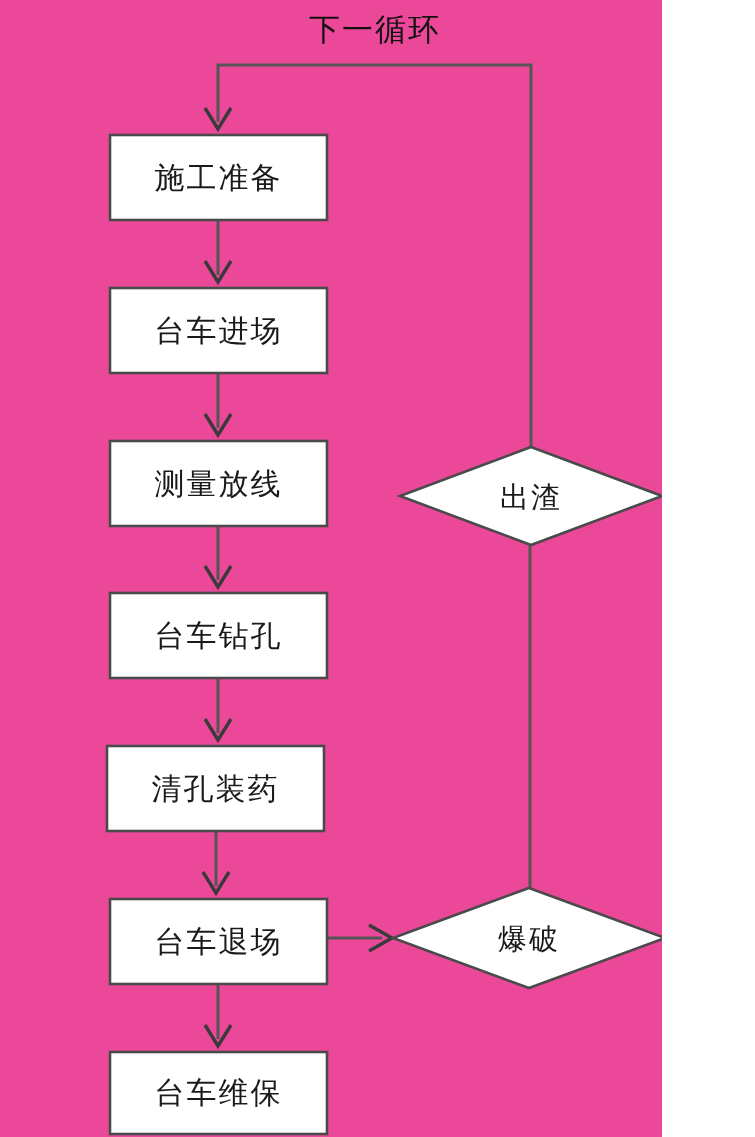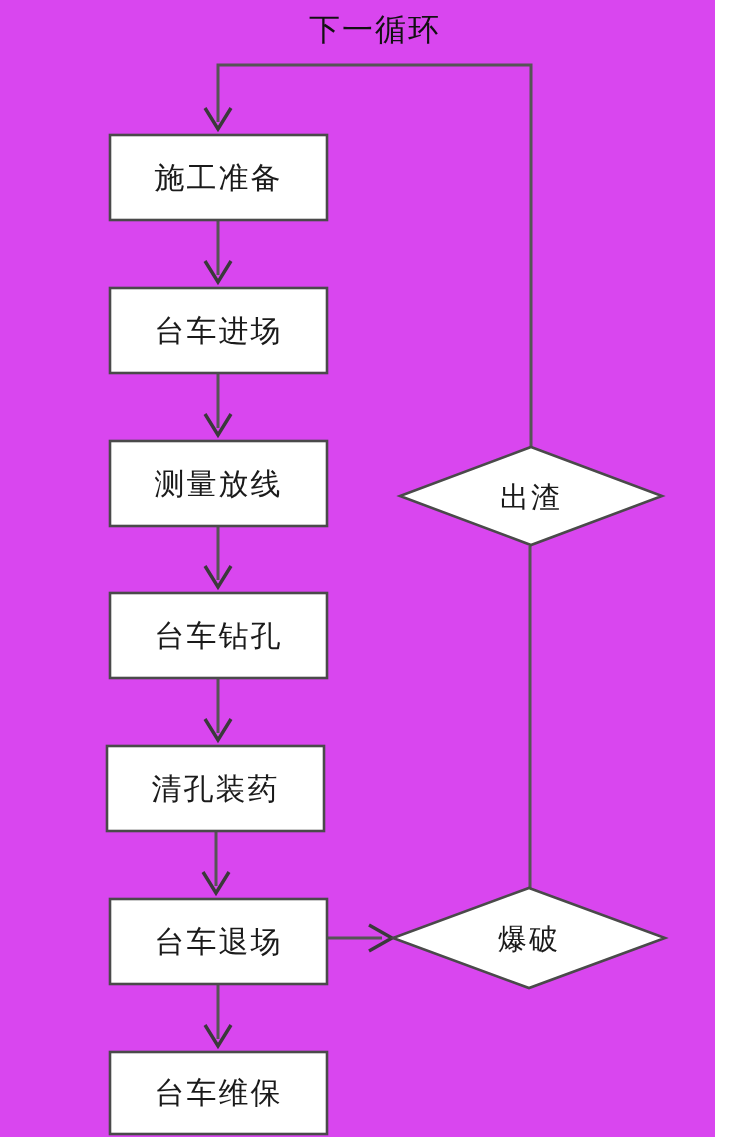--- a/index.html
+++ b/index.html
@@ -5,23 +5,23 @@
   html, body {
     margin: 0;
     padding: 0;
     background: #ffffff;
   }
   body {
     font-family: "DejaVu Sans", "Liberation Sans", sans-serif;
   }
   #flowchart-root {
     position: relative;
-    width: 715px;
+    width: 662px;
     height: 1137px;
-    background: #d946ef;
+    background: #ec4899;
     overflow: hidden;
   }
   svg#flow-svg {
     position: absolute;
     top: 0;
     left: 0;
     width: 755px;
     height: 1137px;
     display: block;
   }

